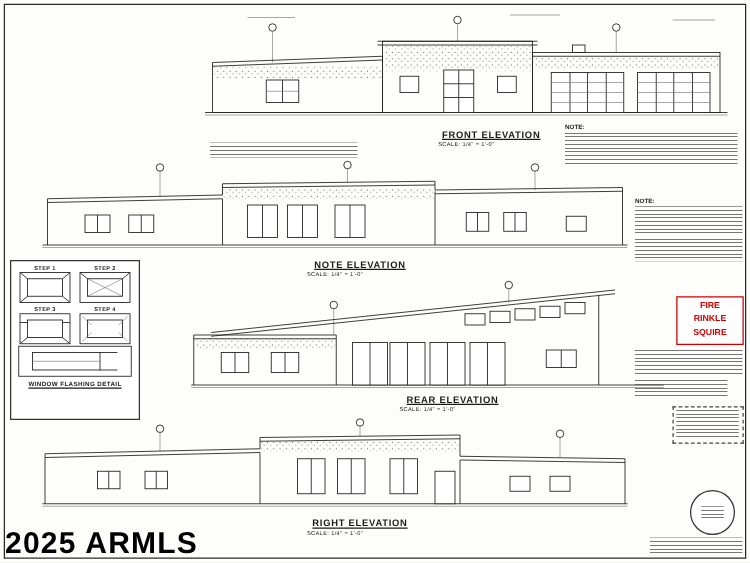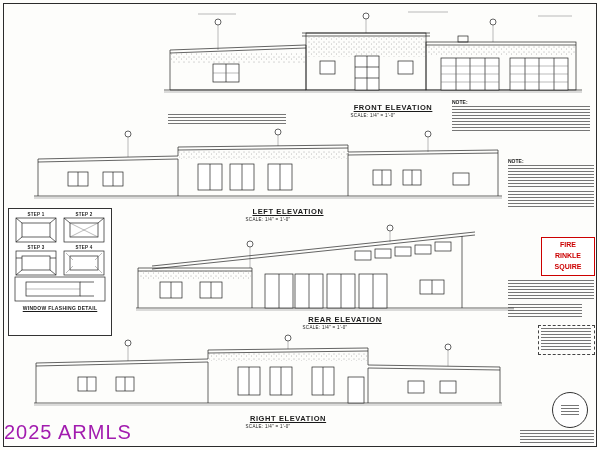--- a/index.html
+++ b/index.html
@@ -16,21 +16,21 @@
   svg.draw .fillw{fill:#fff;}
   svg.draw .co{fill:#fff;}
   .note{position:absolute;font-size:5px;line-height:1.2;}
   .note-head{font-size:5px;font-weight:700;margin-bottom:1px;}
   .greek{background-image:repeating-linear-gradient(to bottom,#555 0,#555 .8px,transparent .8px,transparent 3px);opacity:.8;}
   .dashedbox{position:absolute;border:1px dashed #444;padding:2px;box-sizing:border-box;}
   .stamp{position:absolute;border:1.5px solid #cc0000;color:#cc0000;text-align:center;
          font-weight:700;font-size:7px;line-height:1.55;padding:2px 0;background:#fff;}
   .seal{position:absolute;width:34px;height:34px;border:1px solid #333;border-radius:50%;
         display:flex;align-items:center;justify-content:center;background:#fff;}
-  .watermark{position:absolute;left:4px;top:421px;font-size:20px;font-weight:400;color:#a21caf;letter-spacing:1px;}
+  .watermark{position:absolute;left:4px;top:421px;font-size:24px;font-weight:700;color:#000000;letter-spacing:1px;}
   .detail-panel{position:absolute;left:8px;top:208px;width:104px;height:128px;border:1px solid #333;
         display:flex;flex-direction:column;align-items:center;padding:3px 2px 2px;box-sizing:border-box;background:#fff;}
   .detail-grid{display:grid;grid-template-columns:1fr 1fr;gap:2px 6px;}
   .step{display:flex;flex-direction:column;align-items:center;}
   .step-label{font-size:4.5px;font-weight:700;letter-spacing:.3px;}
   .detail-title{font-size:5px;font-weight:700;text-decoration:underline;margin-top:3px;text-align:center;letter-spacing:.3px;}
 </style>
 </head>
 <body>
 
@@ -129,25 +129,25 @@
       <rect class="fillw" x="202" y="38" width="24" height="26"></rect>
         <line x1="214" y1="38" x2="214" y2="64"></line>
       <rect class="fillw" x="240" y="38" width="24" height="26"></rect>
         <line x1="252" y1="38" x2="252" y2="64"></line>
       <rect class="fillw" x="345" y="44" width="18" height="15"></rect>
         <line x1="354" y1="44" x2="354" y2="59"></line>
       <rect class="fillw" x="375" y="44" width="18" height="15"></rect>
         <line x1="384" y1="44" x2="384" y2="59"></line>
       <rect class="fillw" x="425" y="47" width="16" height="12"></rect>
     </svg>
-    <div class="elev-caption">LEFT ELEVATION</div>
+    <div class="elev-caption">NOTE ELEVATION</div>
     <div class="elev-scale">SCALE: 1/4" = 1'-0"</div>
   </div>
 
-  <div class="elev" style="left:130px;top:220px;width:390px;">
+  <div class="elev" style="left:147px;top:220px;width:390px;">
     <svg class="draw" width="390" height="94" viewBox="0 0 390 94">
       <circle class="co" cx="120" cy="24" r="3"></circle>
         <line class="ann" x1="120" y1="27" x2="120" y2="48"></line>
       <circle class="co" cx="260" cy="8" r="3"></circle>
         <line class="ann" x1="260" y1="11" x2="260" y2="22"></line>
       <line x1="6" y1="88" x2="384" y2="88"></line>
       <line class="ann" x1="6" y1="90" x2="384" y2="90"></line>
 
       <line x1="22" y1="46" x2="345" y2="12"></line>
       <line x1="22" y1="49" x2="345" y2="15"></line>

